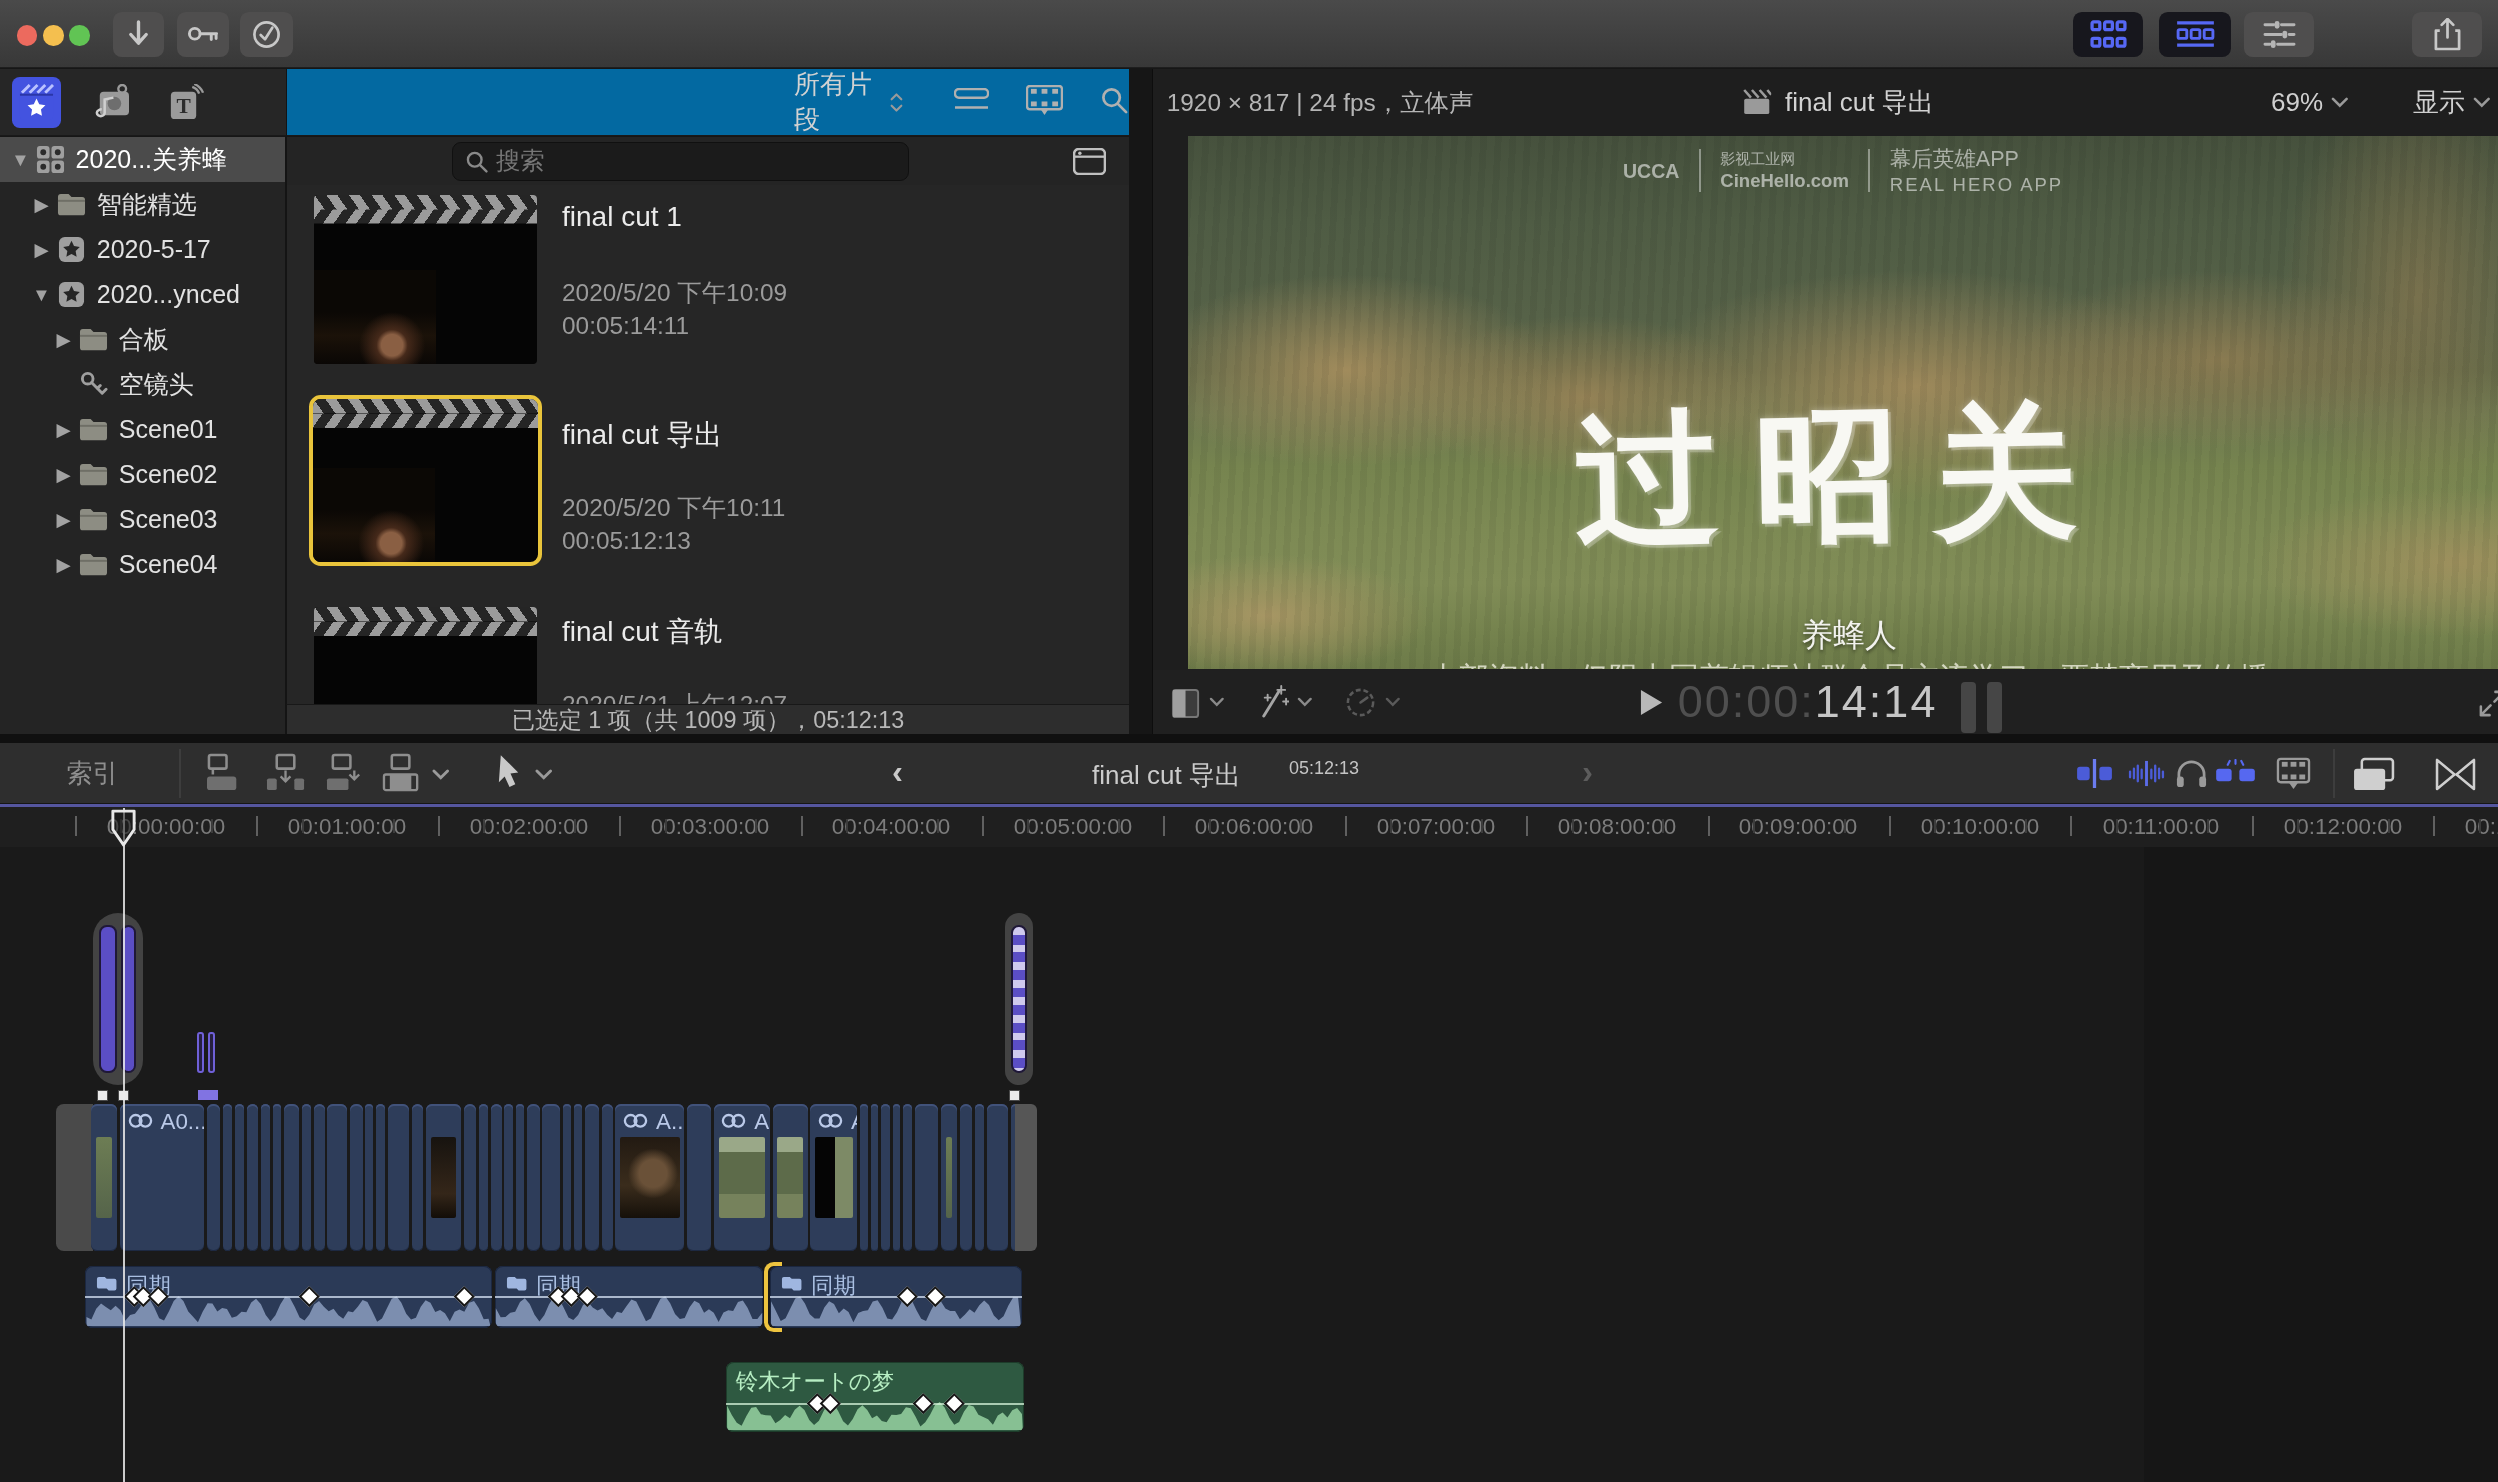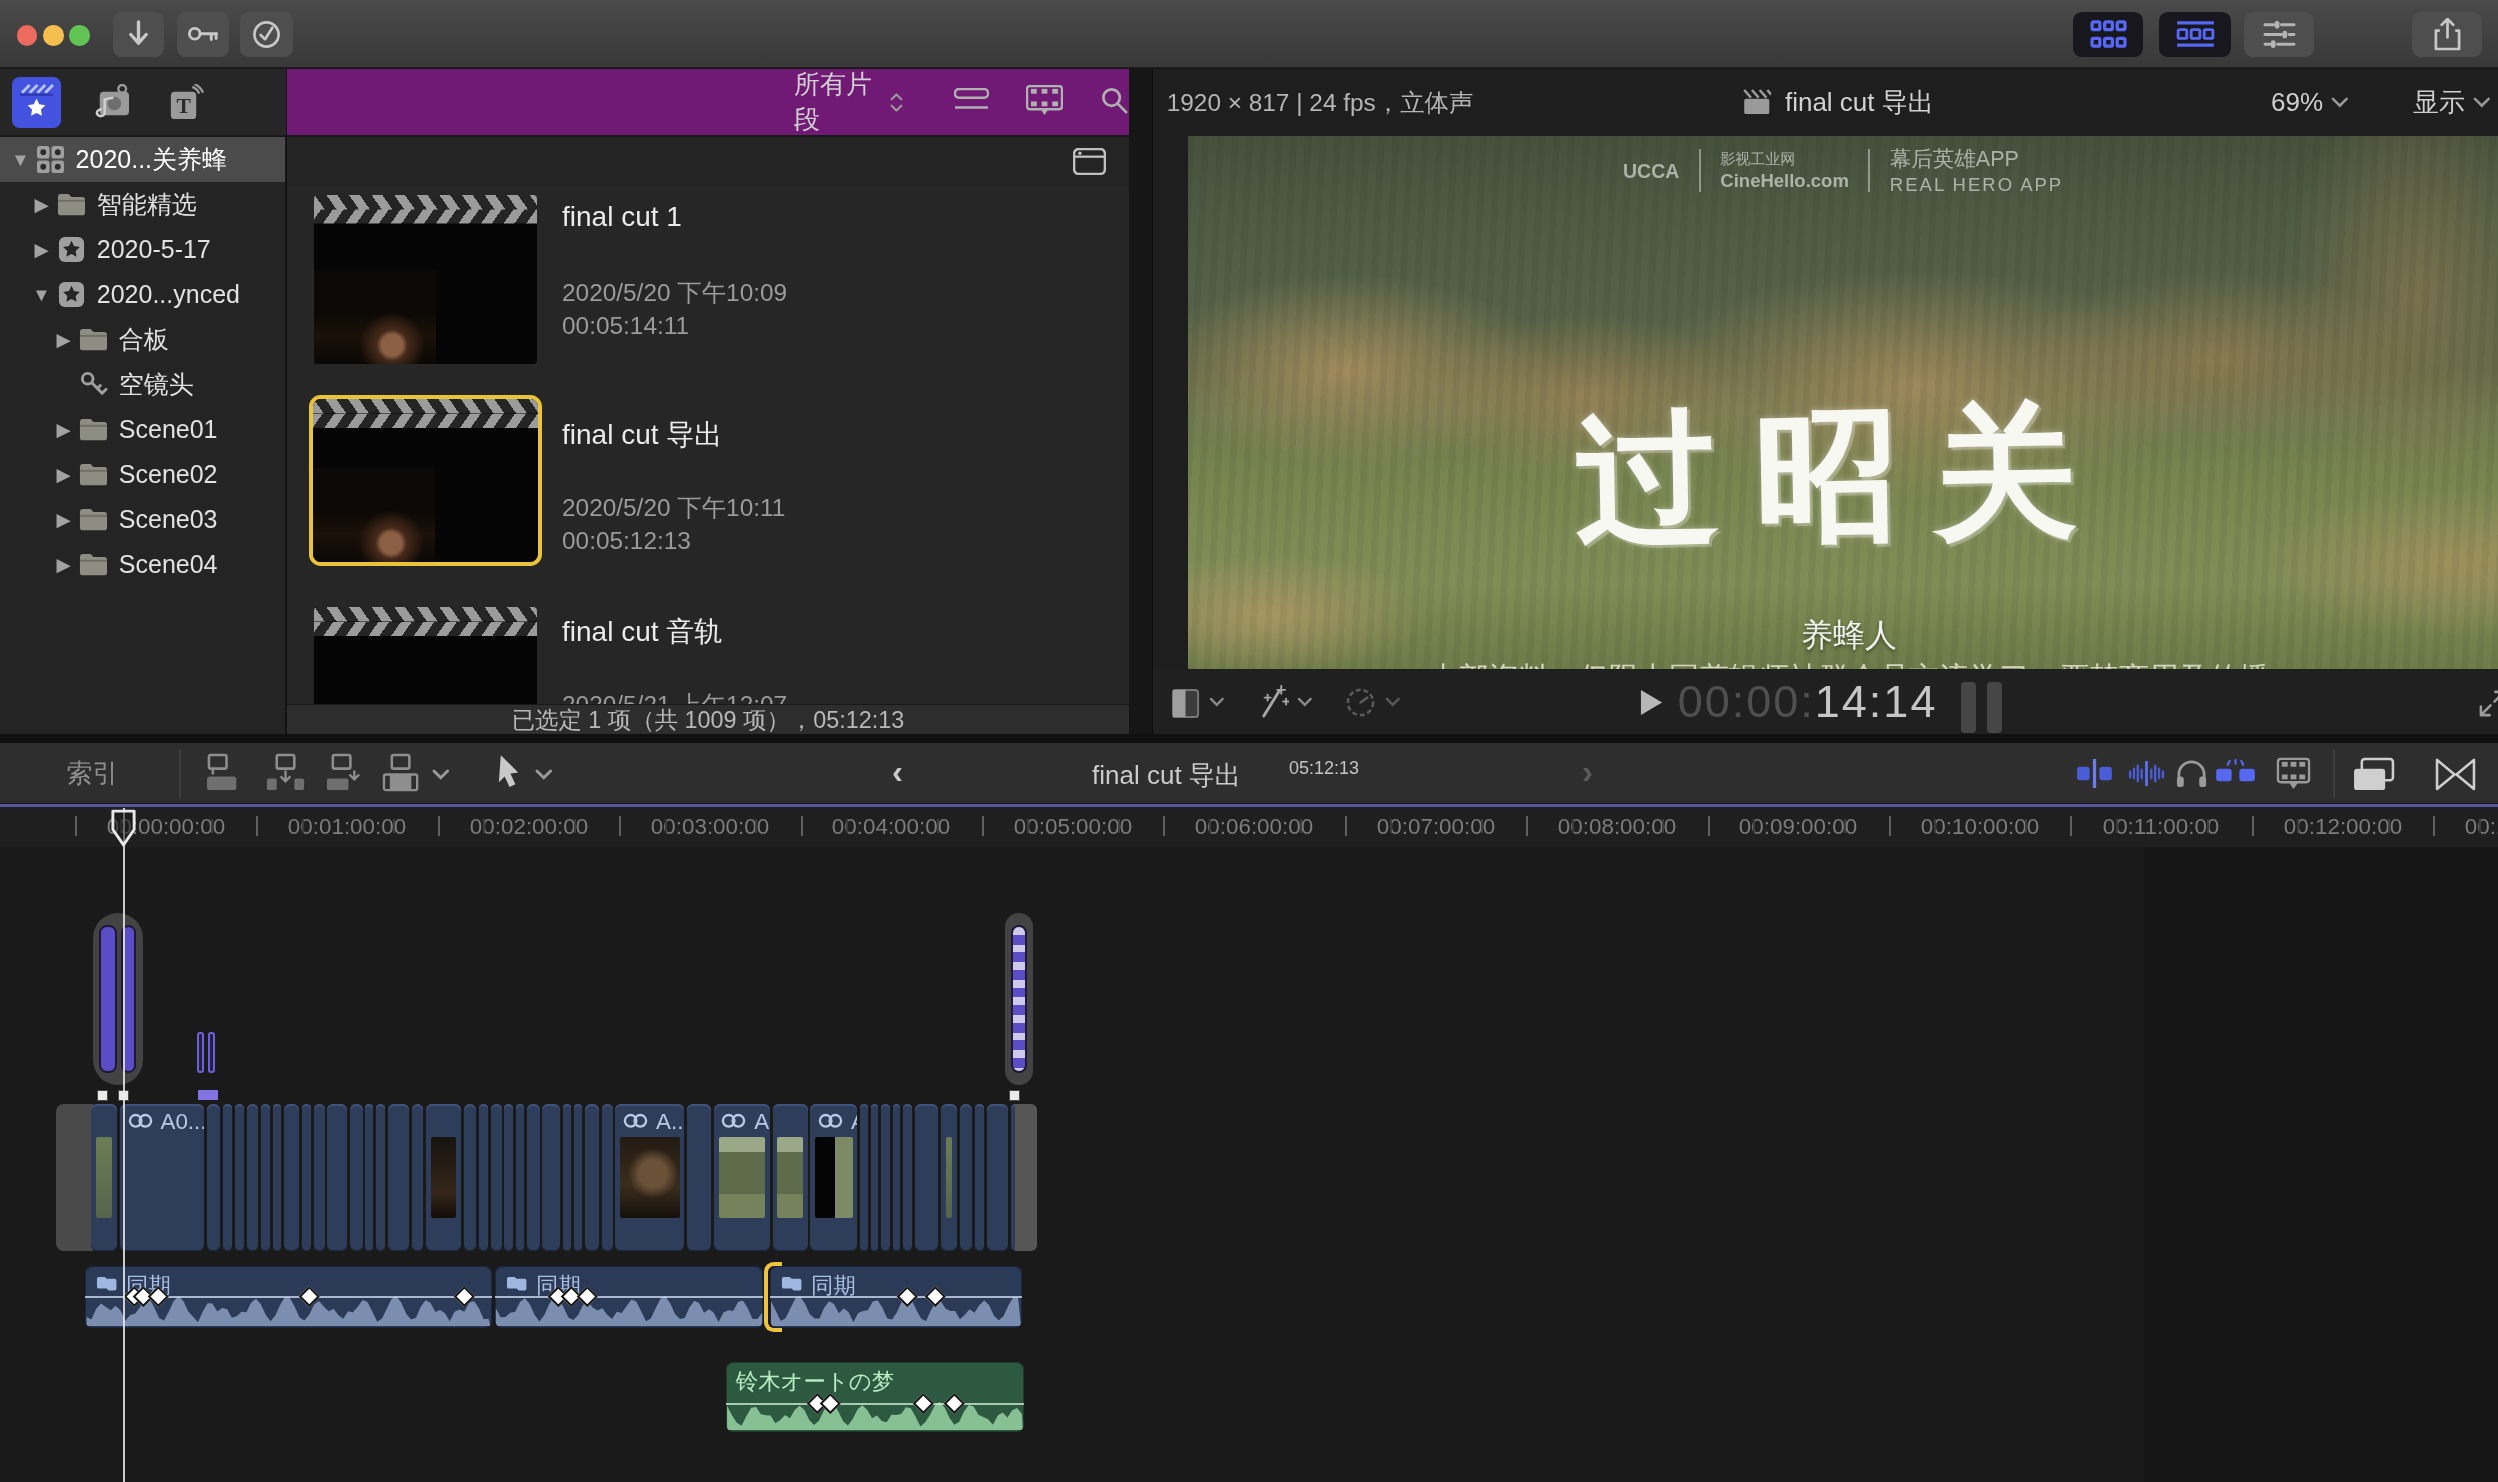--- a/index.html
+++ b/index.html
@@ -10,21 +10,21 @@
   
   #titlebar{position:absolute;left:0;top:0;width:2499px;height:68px;background:linear-gradient(#4a4a4a,#383838);border-bottom:1px solid #1e1e1e}
   .tl{position:absolute;top:25px;width:20.5px;height:20.5px;border-radius:50%}
   .tb-btn{position:absolute;top:11.7px;height:45px;background:#4f4e4e;border-radius:8.8px;display:flex;align-items:center;justify-content:center}
   .vb{position:absolute;top:11.7px;height:45px;border-radius:8.8px;display:flex;align-items:center;justify-content:center}
   .vb.dark{background:#17171d}
   .vb.grey{background:#4f4e4e}
 
   
   #media-tabs{position:absolute;left:0;top:69px;width:286px;height:67px;background:#262626;border-bottom:1px solid #191919}
-  #browser-header{position:absolute;left:286px;top:69px;width:843px;height:67px;background:#701a75;border-left:1px solid #141414;border-bottom:1px solid #191919;display:flex;align-items:center}
+  #browser-header{position:absolute;left:286px;top:69px;width:843px;height:67px;background:#0369a1;border-left:1px solid #141414;border-bottom:1px solid #191919;display:flex;align-items:center}
   .mtab{position:absolute;top:7.8px;width:49px;height:51px;border-radius:7.8px;display:flex;align-items:center;justify-content:center}
   #bh-filter{display:flex;align-items:center;gap:9.8px;margin-left:507px;color:#d2d2d2;font-size:26px}
   .bh-ic{margin-left:37px}
 
   
   #sidebar{position:absolute;left:0;top:137px;width:286px;height:598px;background:#242424;border-right:1px solid #141414;overflow:hidden}
   .sbrow{display:flex;align-items:center;height:45px;font-size:25px;color:#e2e2e2;white-space:nowrap;overflow:hidden}
   .sbrow.sel{background:#4b4b4b;color:#fff}
   .disc{width:25px;text-align:center;color:#a2a2a2;font-size:18.5px;flex:none}
   .sbic{flex:none;display:flex;align-items:center;justify-content:center;width:35px}
@@ -371,20 +371,27 @@
           <svg width="29" height="23.4" viewBox="0 0 30 24">
             <path d="M1 4q0-3 3-3h8l3 3h11q3 0 3 3v13q0 3-3 3H4q-3 0-3-3z" fill="#8d8d83"></path>
             <rect x="1" y="7" width="28" height="2" fill="#6f6f66"></rect>
           </svg>
         </span>
         <span class="sblabel">Scene04</span>
       </div>
     </div>
 
   <div id="search-row">
+    <div id="search-field">
+      <svg width="23.4" height="23.4" viewBox="0 0 24 24">
+          <circle cx="10" cy="10" r="7" stroke="#8a8a8a" stroke-width="2.4" fill="none"></circle>
+          <path d="M15.5 15.5L22 22" stroke="#8a8a8a" stroke-width="2.4" stroke-linecap="round"></path>
+        </svg>
+      <input type="text" placeholder="搜索" style="">
+    </div>
     <div id="filter-btn">
       <svg width="33" height="27" viewBox="0 0 34 28">
           <rect x="1" y="1" width="32" height="26" rx="5" stroke="#c0c0c0" stroke-width="2.6" fill="none"></rect>
           <path d="M1 9h32" stroke="#c0c0c0" stroke-width="2.4"></path>
           <circle cx="7" cy="5.5" r="1.8" fill="#c0c0c0"></circle>
         </svg>
     </div>
   </div>
 
   <div id="clip-list">

